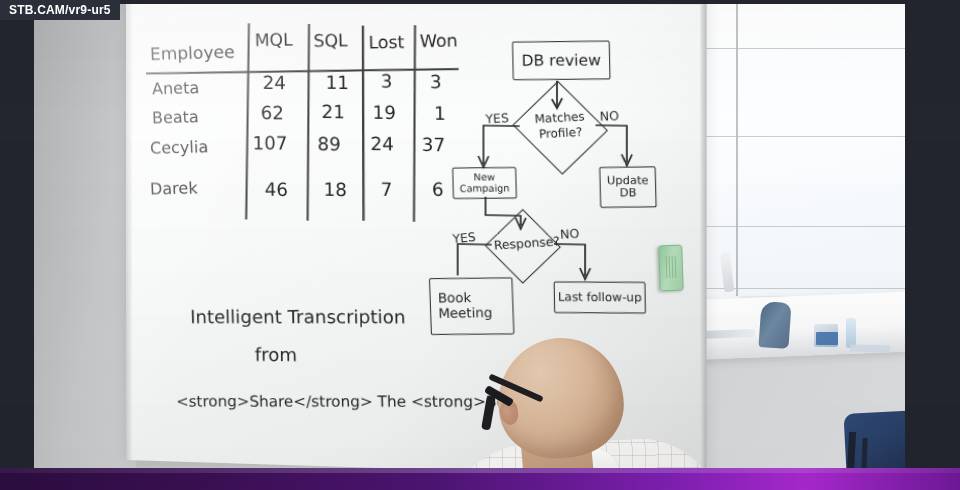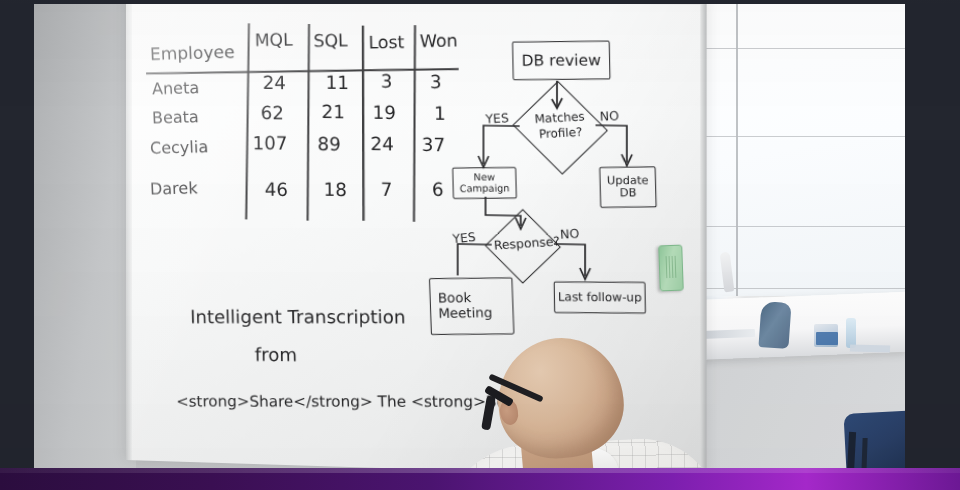--- a/index.html
+++ b/index.html
@@ -599,18 +599,19 @@
       <div class="glasses-hinge"></div>
     </div>
 
     <div class="grain"></div>
 
     <div class="letterbox-left"></div>
     <div class="letterbox-right"></div>
     <div class="letterbox-top"></div>
   </div>
 
+  <div class="cam-badge">STB.CAM/vr9-ur5</div>
 
   <div class="bottom-bar">
     <div class="bottom-bar-shine"></div>
   </div>
 
 </div>
 
 </body></html>

